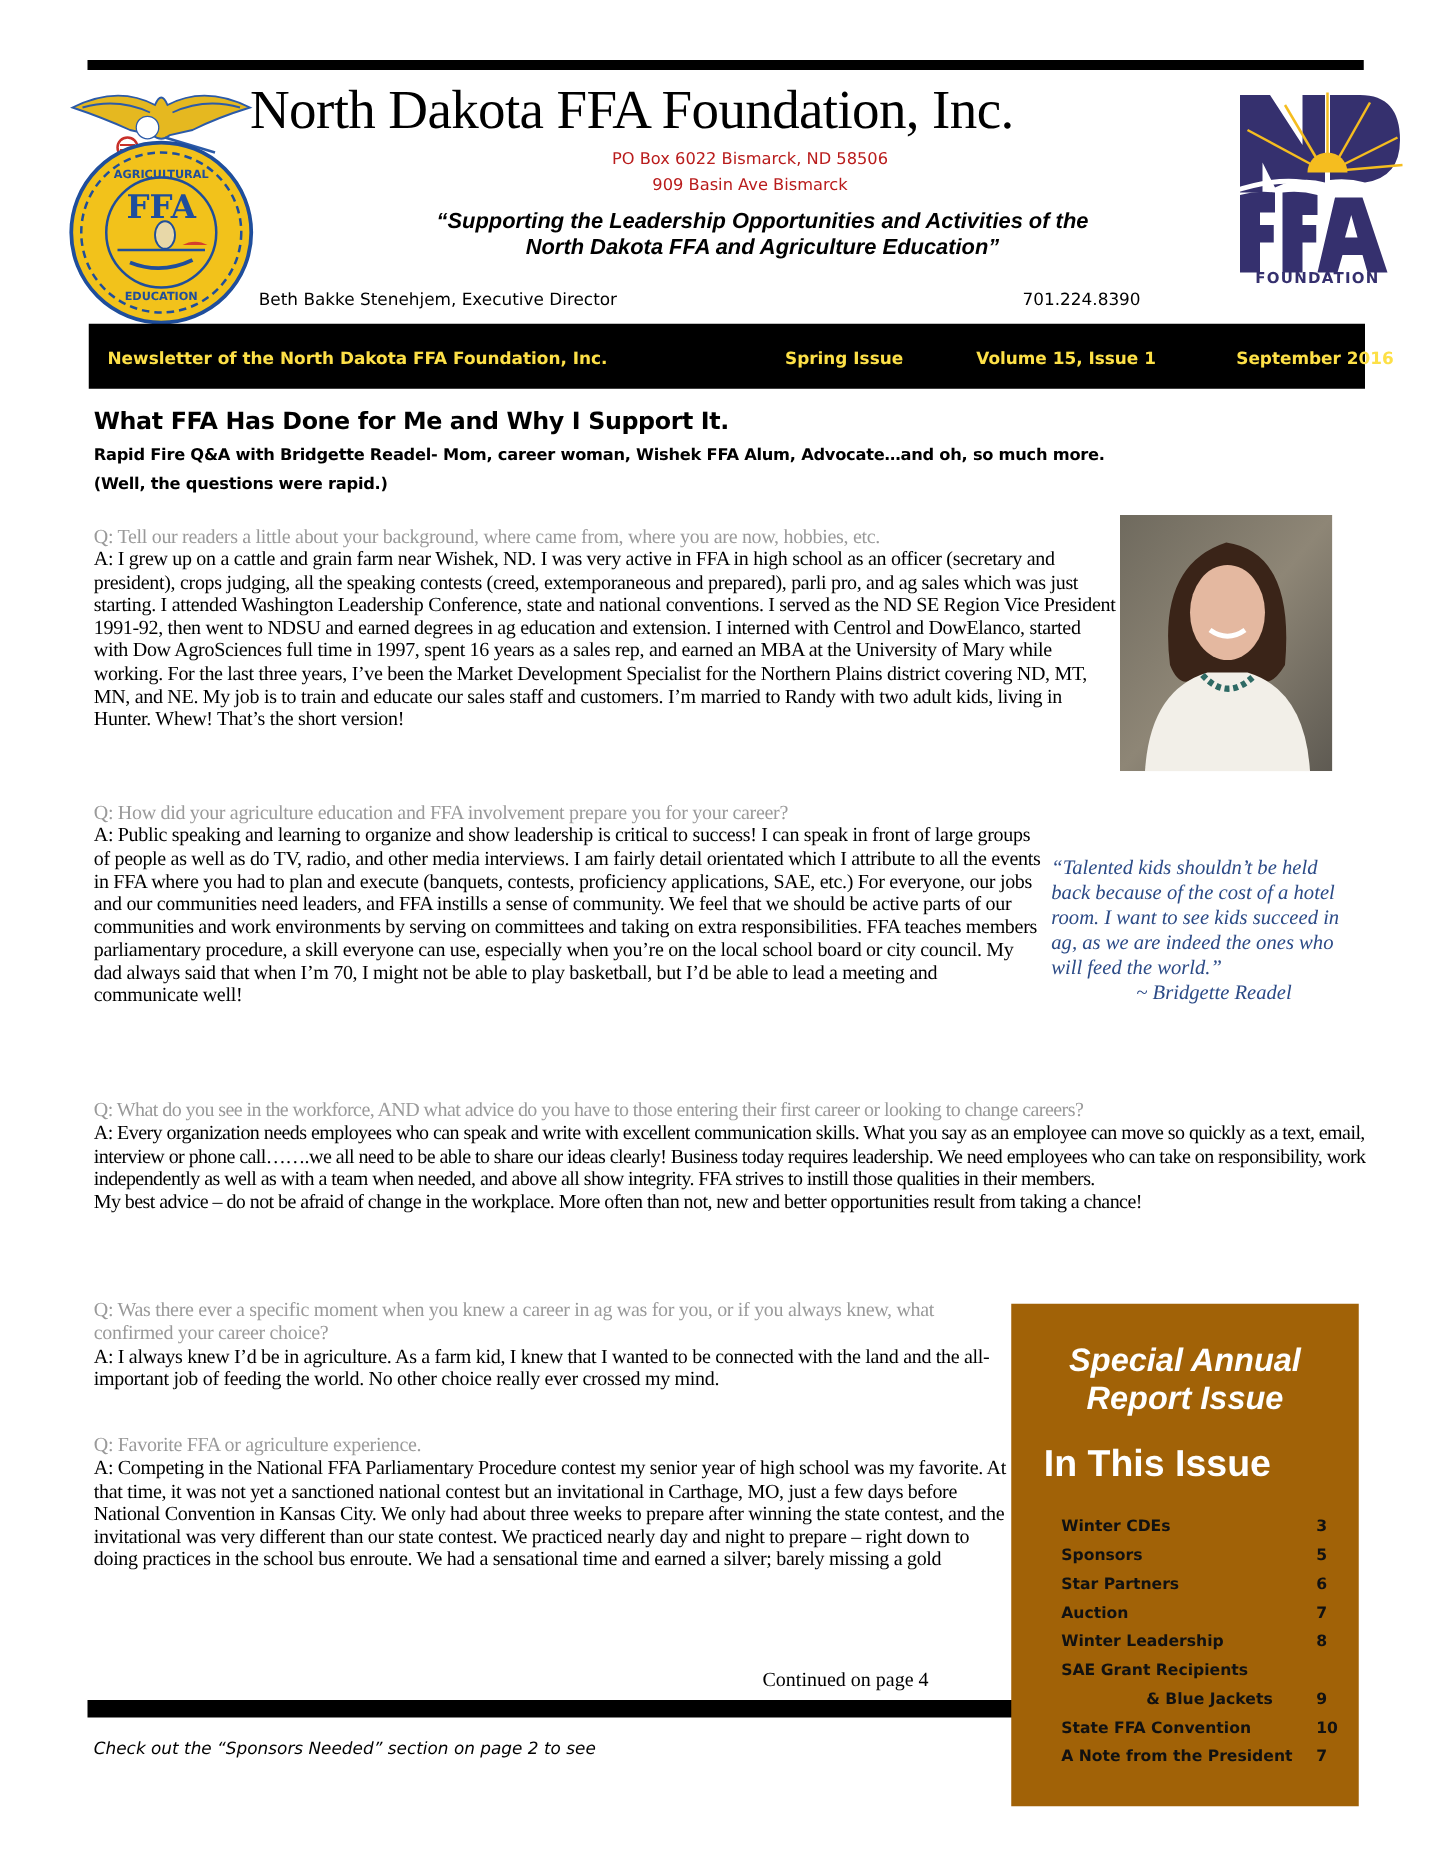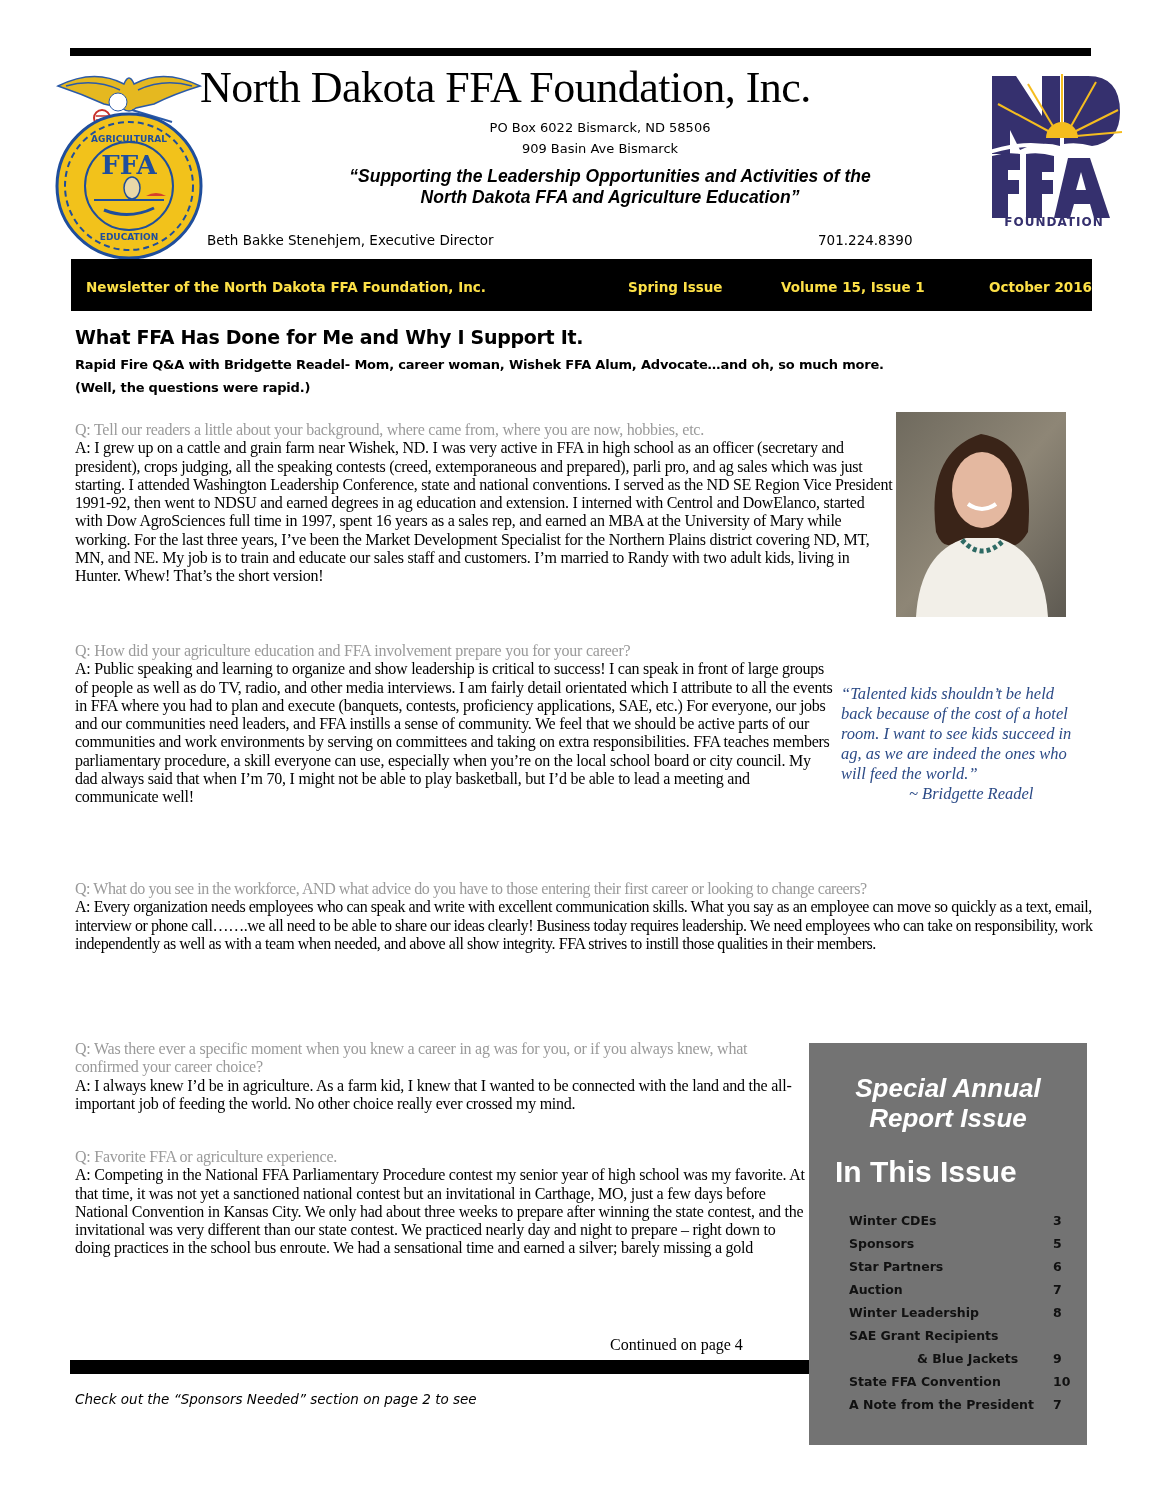--- a/index.html
+++ b/index.html
@@ -9,21 +9,21 @@
   .abs { position: absolute; }
 
   
   .top-rule { left: 70px; top: 48px; width: 1021px; height: 8px; background: #000; }
   .ffa-emblem { left: 54px; top: 64px; width: 150px; height: 196px; }
   .nd-logo { left: 984px; top: 70px; width: 140px; height: 160px; }
 
   .org-title { left: 200px; top: 66px; width: 820px; text-align: left;
     font-family: "Liberation Serif", serif; font-size: 44px; letter-spacing: -0.5px; line-height: 1; }
   .addr { left: 300px; width: 600px; text-align: center;
-    font-family: "DejaVu Sans", sans-serif; font-size: 13px; color: #000000; }
+    font-family: "DejaVu Sans", sans-serif; font-size: 13px; color: #b91c1c; }
   .addr1 { top: 120px; }
   .addr2 { top: 141px; }
   .slogan { left: 250px; top: 166px; width: 720px; text-align: center;
     font-family: "Liberation Sans", sans-serif; font-weight: bold; font-style: italic;
     font-size: 17.5px; line-height: 21px; }
   .director { left: 207px; top: 232px; font-family: "DejaVu Sans", sans-serif; font-size: 13.5px; }
   .phone { left: 818px; top: 232px; font-family: "DejaVu Sans", sans-serif; font-size: 13.5px; }
 
   .banner { left: 71px; top: 259px; width: 1021px; height: 52px; background: #000; color: #fde047;
     font-family: "DejaVu Sans", sans-serif; font-weight: bold; font-size: 13.5px; }
@@ -52,21 +52,21 @@
   .pullquote { left: 841px; top: 684px; width: 240px; font-family: "Liberation Serif", serif;
     font-style: italic; font-size: 16.5px; line-height: 20px; color: #2b4a86; }
   .pullquote .attrib { display: block; padding-left: 68px; }
 
   .continued { left: 610px; top: 1336px; font-family: "Liberation Serif", serif; font-size: 16px; }
   .bottom-rule { left: 70px; top: 1360px; width: 740px; height: 14px; background: #000; }
   .sponsor-note { left: 75px; top: 1388px; width: 520px; font-family: "DejaVu Sans", sans-serif;
     font-style: italic; font-size: 13.5px; line-height: 22px; }
 
   
-  .sidebar { left: 809px; top: 1043px; width: 278px; height: 402px; background: #737373; color: #fff; }
+  .sidebar { left: 809px; top: 1043px; width: 278px; height: 402px; background: #a16207; color: #fff; }
   .sb-special { position: absolute; left: 0; top: 30px; width: 278px; text-align: center;
     font-family: "Liberation Sans", sans-serif; font-weight: bold; font-style: italic; font-size: 26px; line-height: 30px; }
   .sb-inthis { position: absolute; left: 26px; top: 112px; font-family: "Liberation Sans", sans-serif;
     font-weight: bold; font-size: 30px; }
   .toc { position: absolute; left: 40px; top: 170px; width: 235px; color: #111;
     font-family: "DejaVu Sans", sans-serif; font-weight: bold; font-size: 12.5px; }
   .toc-row { position: relative; height: 23px; }
   .toc-row .lbl { position: absolute; left: 0; top: 0; white-space: nowrap; }
   .toc-row .pg { position: absolute; left: 204px; top: 0; }
   .toc-row.indent .lbl { left: 68px; }
@@ -131,21 +131,21 @@
     <path d="M42 84 q14 -2 28 2 v16 h-12 v8 h11 v14 h-11 v24 h-16z" fill="#35306e"></path>
     <path d="M84 88 h22 l20 60 h-16 l-4 -14 h-16 l-4 14 h-16 z M92 120 h10 l-5 -18z" fill="#35306e" fill-rule="evenodd"></path>
     <text x="70" y="156" text-anchor="middle" font-family="DejaVu Sans, sans-serif" font-weight="bold" font-size="12" letter-spacing="1" fill="#35306e">FOUNDATION</text>
   </svg>
 </div>
 
 <div class="abs banner">
   <span style="left:15px">Newsletter of the North Dakota FFA Foundation, Inc.</span>
   <span style="left:557px">Spring Issue</span>
   <span style="left:710px">Volume 15, Issue 1</span>
-  <span style="left:918px">October 2016</span>
+  <span style="left:918px">September 2016</span>
 </div>
 
 <div class="abs headline">What FFA Has Done for Me and Why I Support It.</div>
 <div class="abs subhead subhead1">Rapid Fire Q&amp;A with Bridgette Readel- Mom, career woman, Wishek FFA Alum, Advocate…and oh, so much more.</div>
 <div class="abs subhead subhead2">(Well, the questions were rapid.)</div>
 
 <div class="abs qa qa1">
   <div class="q" style="width:780px">Q: Tell our readers a little about your background, where came from, where you are now, hobbies, etc.</div>
   <div class="a" style="width:818px">A:  I grew up on a cattle and grain farm near Wishek, ND.  I was very active in FFA in high school as an officer (secretary and president), crops judging, all the speaking contests (creed, extemporaneous and prepared), parli pro, and ag sales which was just starting.  I attended Washington Leadership Conference, state and national conventions.  I served as the ND SE Region Vice President 1991-92, then went to NDSU and earned degrees in ag education and extension. I interned with Centrol and  DowElanco, started with Dow AgroSciences full time in 1997, spent 16 years as a sales rep, and earned an MBA at the University of Mary while working.  For the last three years, I’ve been the Market Development Specialist for the Northern Plains district covering ND, MT, MN, and NE.  My job is to train and educate our sales staff and customers. I’m married to Randy with two adult kids, living in Hunter.  Whew!  That’s the short version!</div>
 </div>
@@ -174,20 +174,21 @@
 </div>
 
 <div class="abs pullquote">
   <span>“Talented kids shouldn’t be held back because of the cost of a hotel room. I want to see kids succeed in ag, as we are indeed the ones who will feed the world.”</span>
   <span class="attrib">~ Bridgette Readel</span>
 </div>
 
 <div class="abs qa qa3">
   <div class="q">Q:  What do you see in the workforce, AND what advice do you have to those entering their first career or looking to change careers?</div>
   <div class="a">A:  Every organization needs employees who can speak and write with excellent communication skills.  What you say as an employee can move so quickly as a text, email, interview or phone call…….we all need to be able to share our ideas clearly!  Business today requires leadership.  We need employees who can take on responsibility, work independently as well as with a team when needed, and above all show integrity.  FFA strives to instill those qualities in their members.</div>
+  <div class="a">My best advice – do not be afraid of change in the workplace.  More often than not, new and better opportunities result from taking a chance!</div>
 </div>
 
 <div class="abs qa qa4">
   <div class="q">Q:  Was there ever a specific moment when you knew a career in ag was for you, or if you always knew, what confirmed your career choice?</div>
   <div class="a">A:  I always knew I’d be in agriculture.  As a farm kid, I knew that I wanted to be connected with the land and the all-important job of feeding the world.  No other choice really ever crossed my mind.</div>
 </div>
 
 <div class="abs qa qa5">
   <div class="q">Q:  Favorite FFA or agriculture experience.</div>
   <div class="a">A:  Competing in the National FFA Parliamentary Procedure contest my senior year of high school was my favorite.  At that time, it was not yet a sanctioned national contest but an invitational in Carthage, MO, just a few days before National Convention in Kansas City.  We only had about three weeks to prepare after winning the state contest, and the invitational was very different than our state contest.  We practiced nearly day and night to prepare – right down to doing practices in the school bus enroute.  We had a sensational time and earned a silver; barely missing a gold</div>

